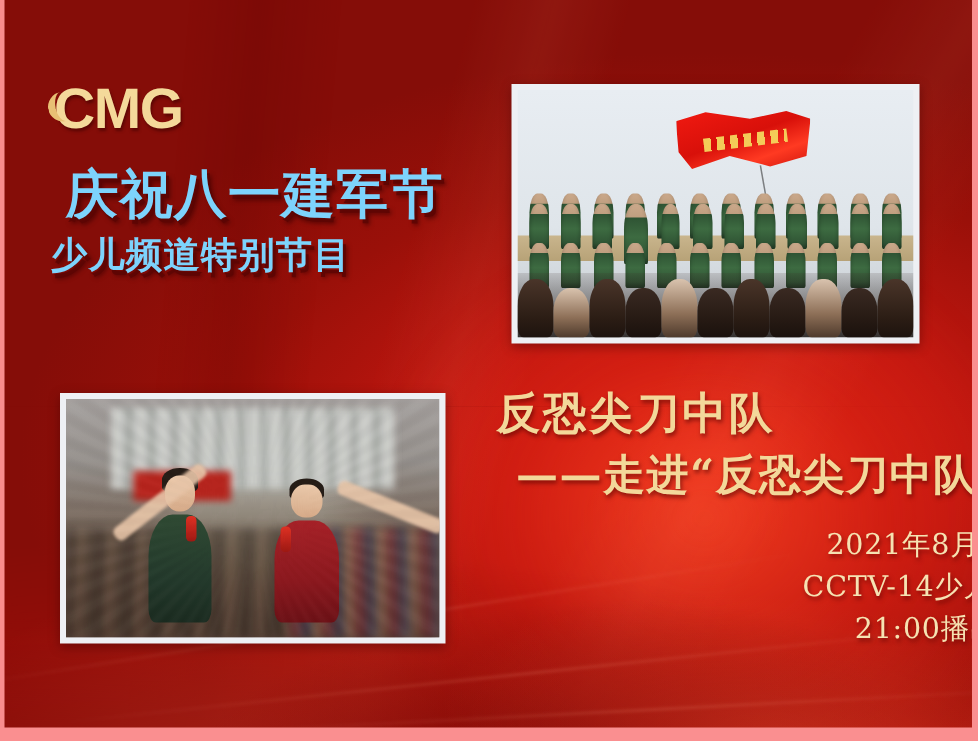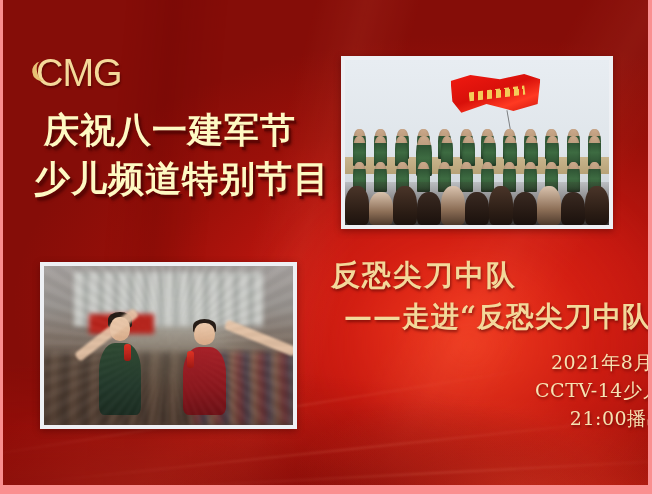--- a/index.html
+++ b/index.html
@@ -101,21 +101,21 @@
     width: 3px; height: 100%;
     background: #f98d8e;
   }
 
   
   .cmg {
     position: absolute;
     left: 36px;
     top: 52px;
     font-size: 38px;
-    font-weight: normal;
+    font-weight: bold;
     letter-spacing: -1px;
     color: #f4d99a;
     font-family: "Liberation Sans", sans-serif;
     text-shadow: 1px 2px 2px rgba(60,0,0,0.55);
   }
   .cmg .swoosh {
     position: absolute;
     left: -4px;
     top: 9px;
     width: 16px;
@@ -128,32 +128,32 @@
   
   .headline {
     position: absolute;
     left: 44px;
     top: 106px;
     width: 300px;
   }
   .headline .line {
     font-size: 35px;
     font-weight: bold;
-    color: #fef9c3;
+    color: #7dd3fc;
     line-height: 1.38;
     letter-spacing: 1px;
     white-space: nowrap;
     font-family: "DejaVu Sans", "Liberation Sans", sans-serif;
     text-shadow:
       2px 3px 0 rgba(92,5,3,0.85),
       3px 4px 3px rgba(60,0,0,0.6);
   }
   .headline .line.l2 {
     margin-left: -10px;
-    font-size: 36px;
+    font-size: 24px;
   }
 
   
   .photo {
     position: absolute;
     background: #eef0f4;
     padding: 4px;
     box-shadow: 0 2px 7px rgba(60,0,0,0.45);
   }
   .photo-inner {

